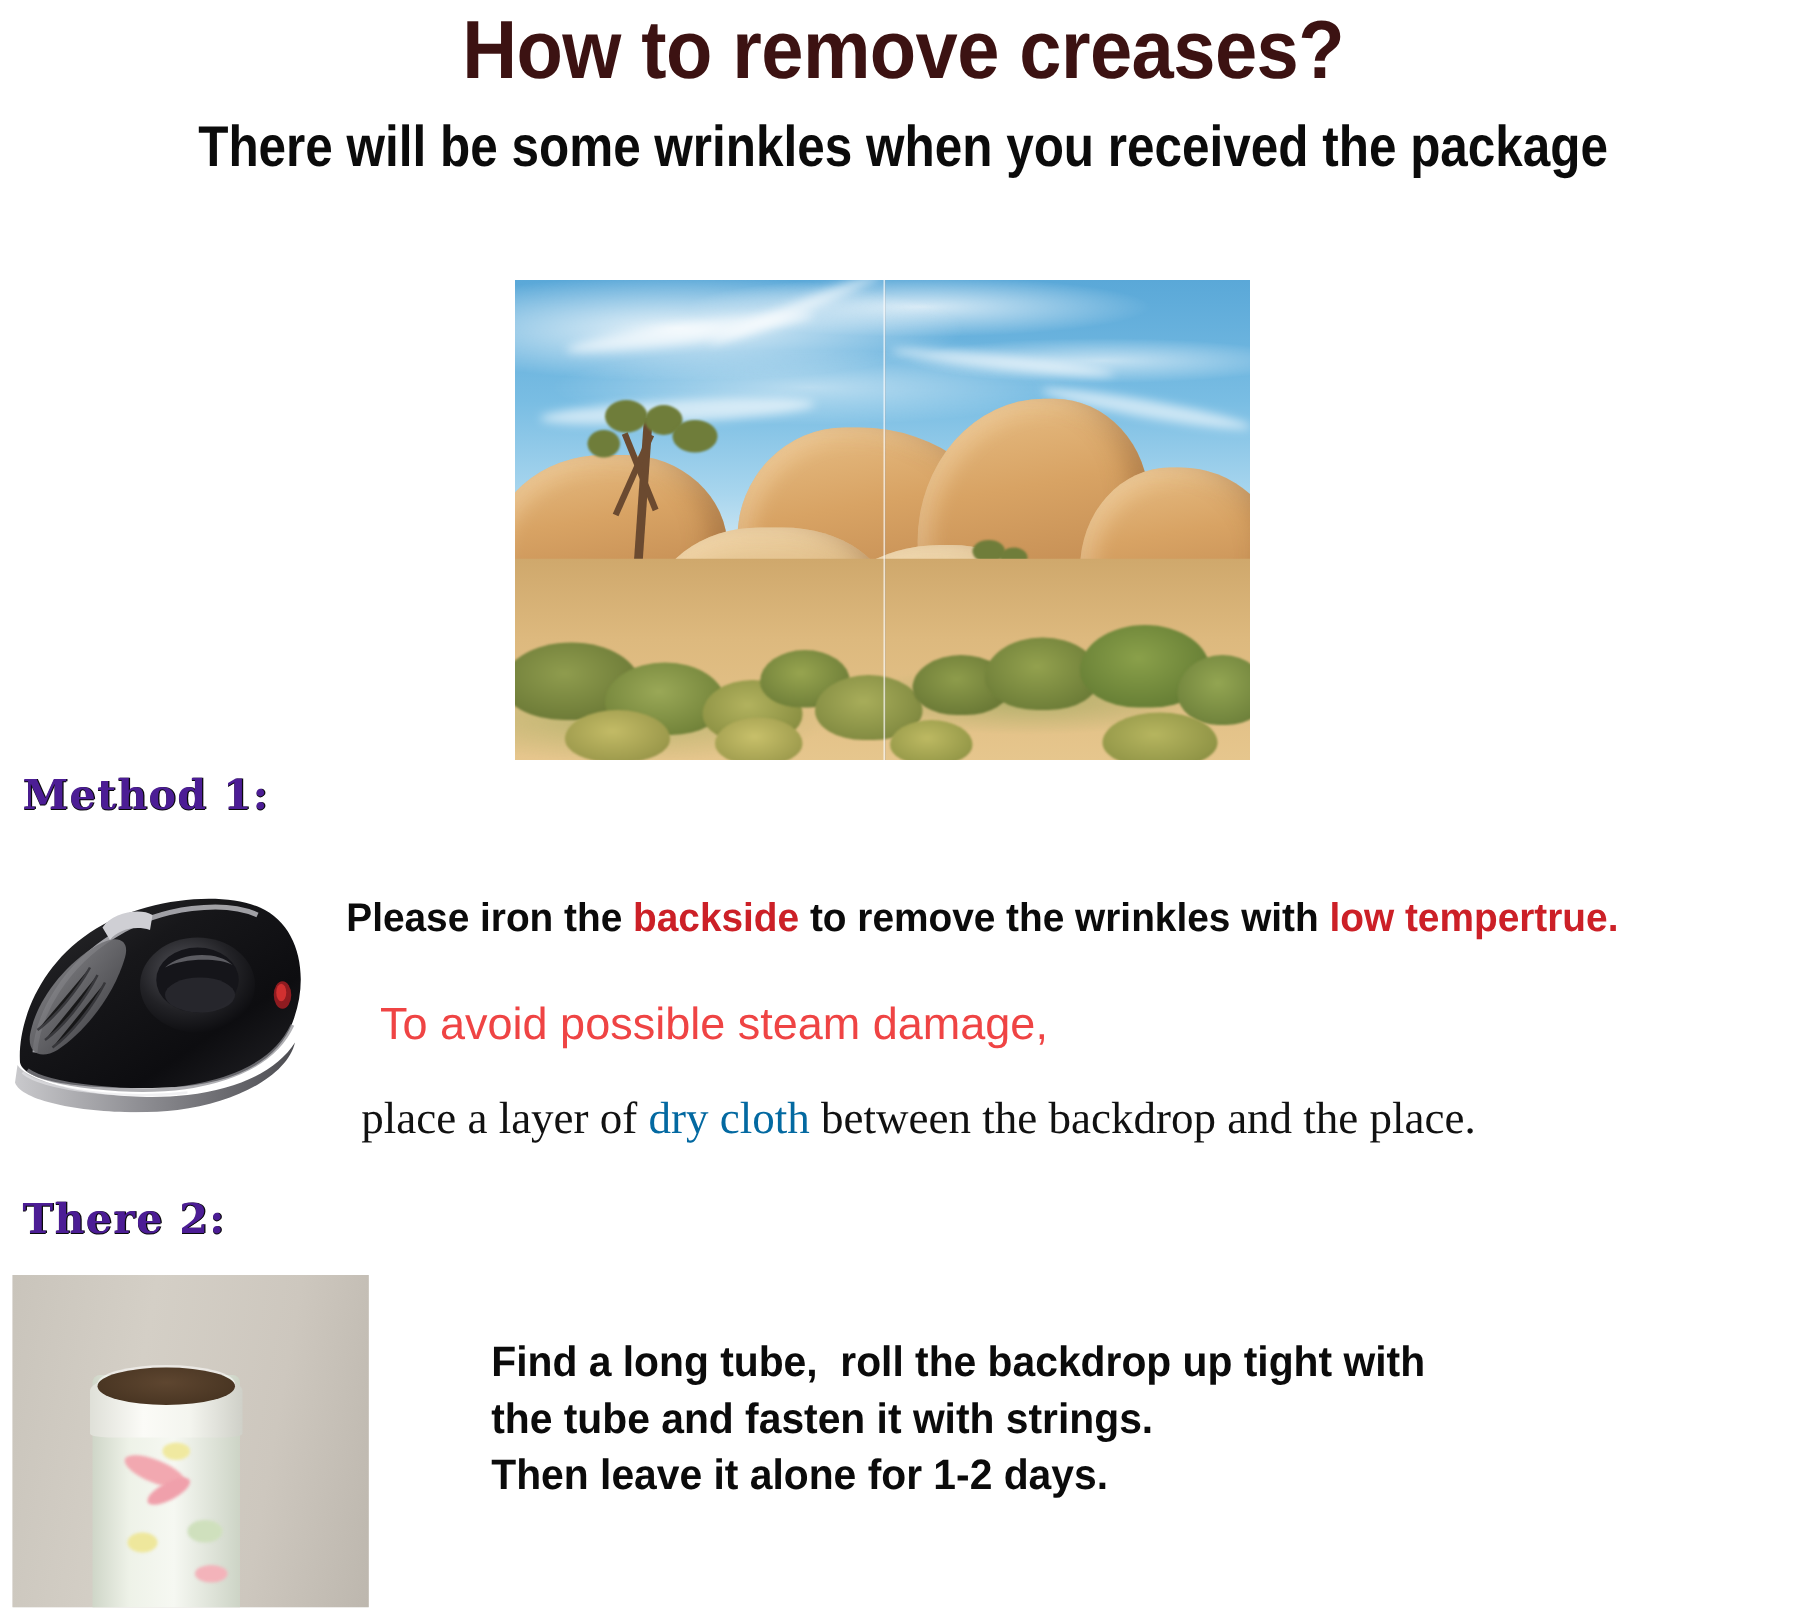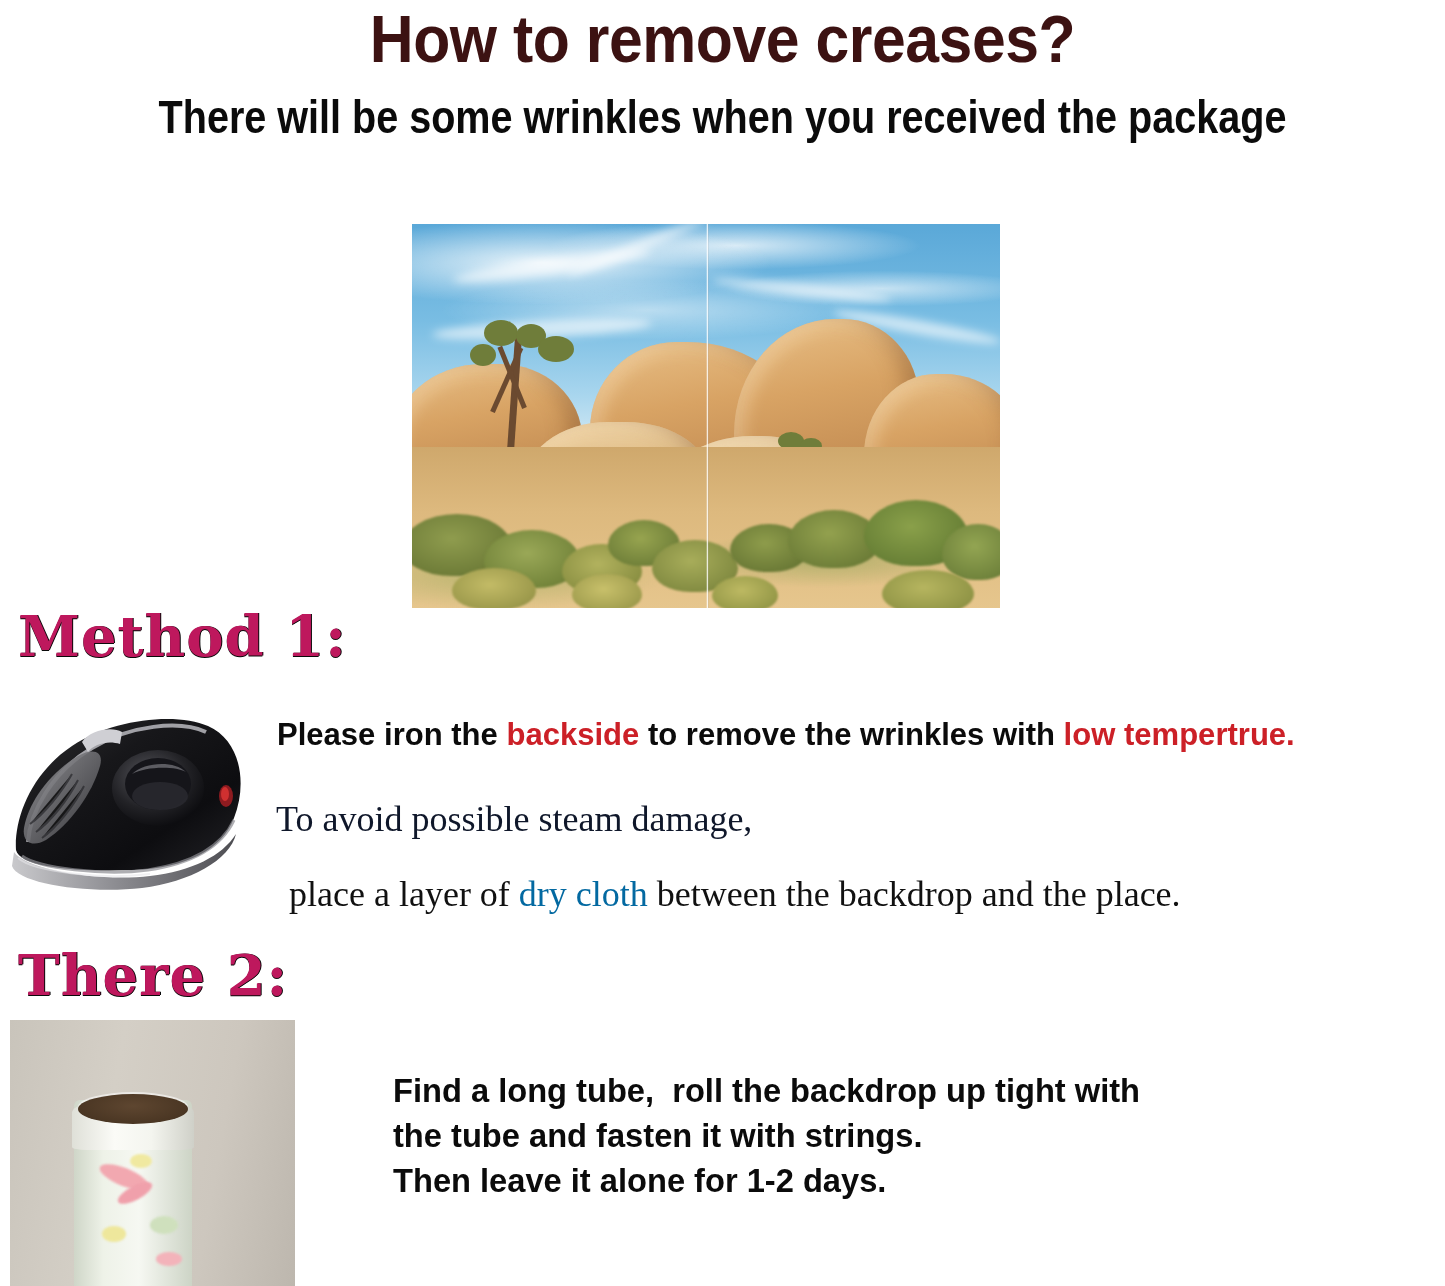--- a/index.html
+++ b/index.html
@@ -46,23 +46,23 @@
     color: #0b0b0b;
     transform: scaleX(0.86);
     transform-origin: center top;
     white-space: nowrap;
   }
 
   .method-label {
     position: absolute;
     font-family: "DejaVu Serif", "Liberation Serif", serif;
     font-weight: bold;
-    font-size: 56px;
+    font-size: 33px;
     line-height: 52px;
-    color: #be185d;
+    color: #4c1d95;
     letter-spacing: 1px;
     white-space: nowrap;
     text-shadow: 1px 0 0 #0a0a0a, 0 1px 0 #0a0a0a;
   }
   #method1-label { left: 18px; top: 610px; }
   #method2-label { left: 18px; top: 949px; }
 
   
   .m1-line1 {
     position: absolute;
@@ -72,26 +72,26 @@
     font-weight: bold;
     font-size: 32px;
     line-height: 40px;
     color: #0b0b0b;
     white-space: nowrap;
     transform: scaleX(0.97);
     transform-origin: left top;
   }
   .m1-line2 {
     position: absolute;
-    left: 276px;
+    left: 304px;
     top: 797px;
-    font-family: Liberation Serif, serif;
+    font-family: Liberation Sans, sans-serif;
     font-size: 36px;
     line-height: 44px;
-    color: #0f172a;
+    color: #ef4444;
     white-space: nowrap;
   }
   .m1-line3 {
     position: absolute;
     left: 289px;
     top: 872px;
     font-family: "Liberation Serif", "DejaVu Serif", serif;
     font-size: 36px;
     line-height: 44px;
     color: #111111;

